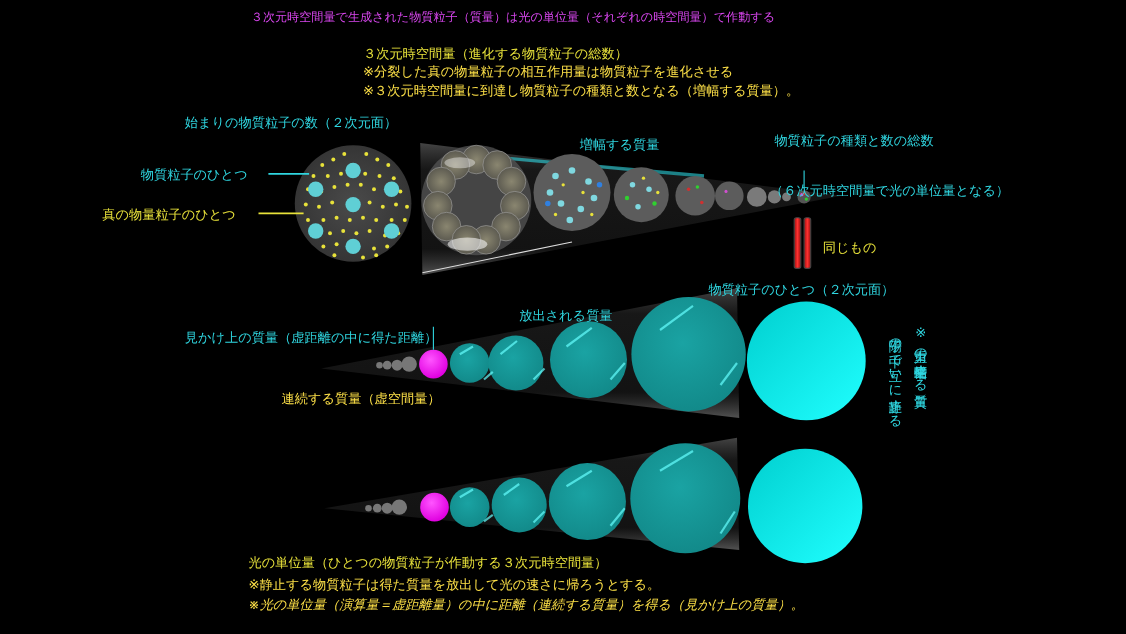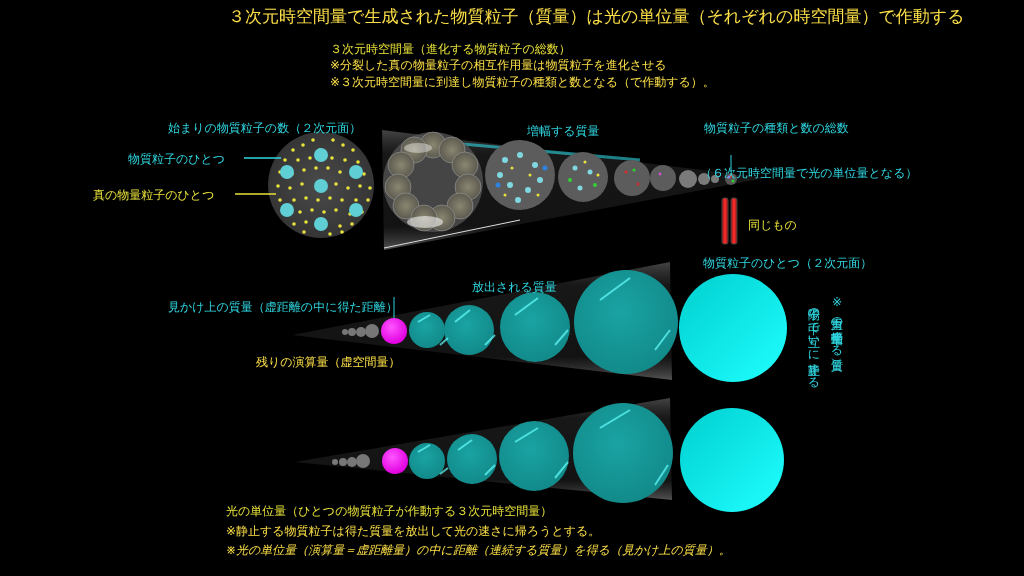--- a/index.html
+++ b/index.html
@@ -1,18 +1,18 @@
 <!DOCTYPE html>
 <html><head>
 <meta charset="utf-8">
 <style>
   html,body{margin:0;padding:0;background:#000;}
   body{width:1024px;height:576px;position:relative;overflow:hidden;font-family:"DejaVu Sans",sans-serif;}
   .t{position:absolute;white-space:nowrap;font-size:12px;line-height:14px;}
-  .red{color:#fde047;font-size:17px;}
+  .red{color:#d946ef;font-size:11px;}
   .yel{color:#e8e23a;}
   .wht{color:#fde047;}
   .cyn{color:#2fd6e0;}
   svg{position:absolute;left:0;top:0;}
   .vert{writing-mode:vertical-rl;font-size:12px;line-height:16px;}
 </style>
 </head>
 <body>
 
 <svg width="1024" height="576" viewBox="0 0 1024 576">
@@ -255,34 +255,34 @@
   </g>
 
   <circle cx="733" cy="328" r="54" fill="url(#gBright)"></circle>
   <circle cx="732" cy="460" r="52" fill="url(#gBright)"></circle>
 </svg>
 
 <div class="t red" style="left:228px;top:9px;">３次元時空間量で生成された物質粒子（質量）は光の単位量（それぞれの時空間量）で作動する</div>
 
 <div class="t yel" style="left:330px;top:42px;">３次元時空間量（進化する物質粒子の総数）</div>
 <div class="t wht" style="left:330px;top:58px;">※分裂した真の物量粒子の相互作用量は物質粒子を進化させる</div>
-<div class="t wht" style="left:330px;top:75px;">※３次元時空間量に到達し物質粒子の種類と数となる（で作動する）。</div>
-
-<div class="t cyn" style="left:168px;top:121px;">始まりの物質粒子の数（２次元面）</div>
+<div class="t wht" style="left:330px;top:75px;">※３次元時空間量に到達し物質粒子の種類と数となる（増幅する質量）。</div>
+
+<div class="t cyn" style="left:168px;top:105px;font-family:Liberation Mono, monospace;">始まりの物質粒子の数（２次元面）</div>
 <div class="t cyn" style="left:128px;top:152px;">物質粒子のひとつ</div>
 <div class="t yel" style="left:93px;top:188px;">真の物量粒子のひとつ</div>
 <div class="t cyn" style="left:527px;top:124px;">増幅する質量</div>
 <div class="t cyn" style="left:704px;top:121px;">物質粒子の種類と数の総数</div>
 <div class="t cyn" style="left:700px;top:138px;margin-top:28px;">（６次元時空間量で光の単位量となる）</div>
 
 <div class="t yel" style="left:748px;top:218px;">同じもの</div>
 
-<div class="t cyn" style="left:703px;top:256px;">物質粒子のひとつ（２次元面）</div>
+<div class="t cyn" style="left:644px;top:256px;">物質粒子のひとつ（２次元面）</div>
 <div class="t cyn" style="left:168px;top:264px;margin-top:36px;">見かけ上の質量（虚距離の中に得た距離）</div>
 <div class="t cyn" style="left:472px;top:280px;">放出される質量</div>
-<div class="t wht" style="left:256px;top:355px;">残りの演算量（虚空間量）</div>
+<div class="t wht" style="left:256px;top:355px;">連続する質量（虚空間量）</div>
 
 <div class="t cyn vert" style="left:806px;top:300px;">陽子の中で互いに静止する</div>
 <div class="t cyn vert" style="left:829px;top:295px;">※重力の発生（増幅する質量）</div>
 
 <div class="t yel" style="left:226px;top:504px;">光の単位量（ひとつの物質粒子が作動する３次元時空間量）</div>
 <div class="t wht" style="left:226px;top:524px;text-align:right;">※静止する物質粒子は得た質量を放出して光の速さに帰ろうとする。</div>
 <div class="t wht" style="left:226px;top:543px;font-style:italic;">※光の単位量（演算量＝虚距離量）の中に距離（連続する質量）を得る（見かけ上の質量）。</div>
 
 </body></html>

